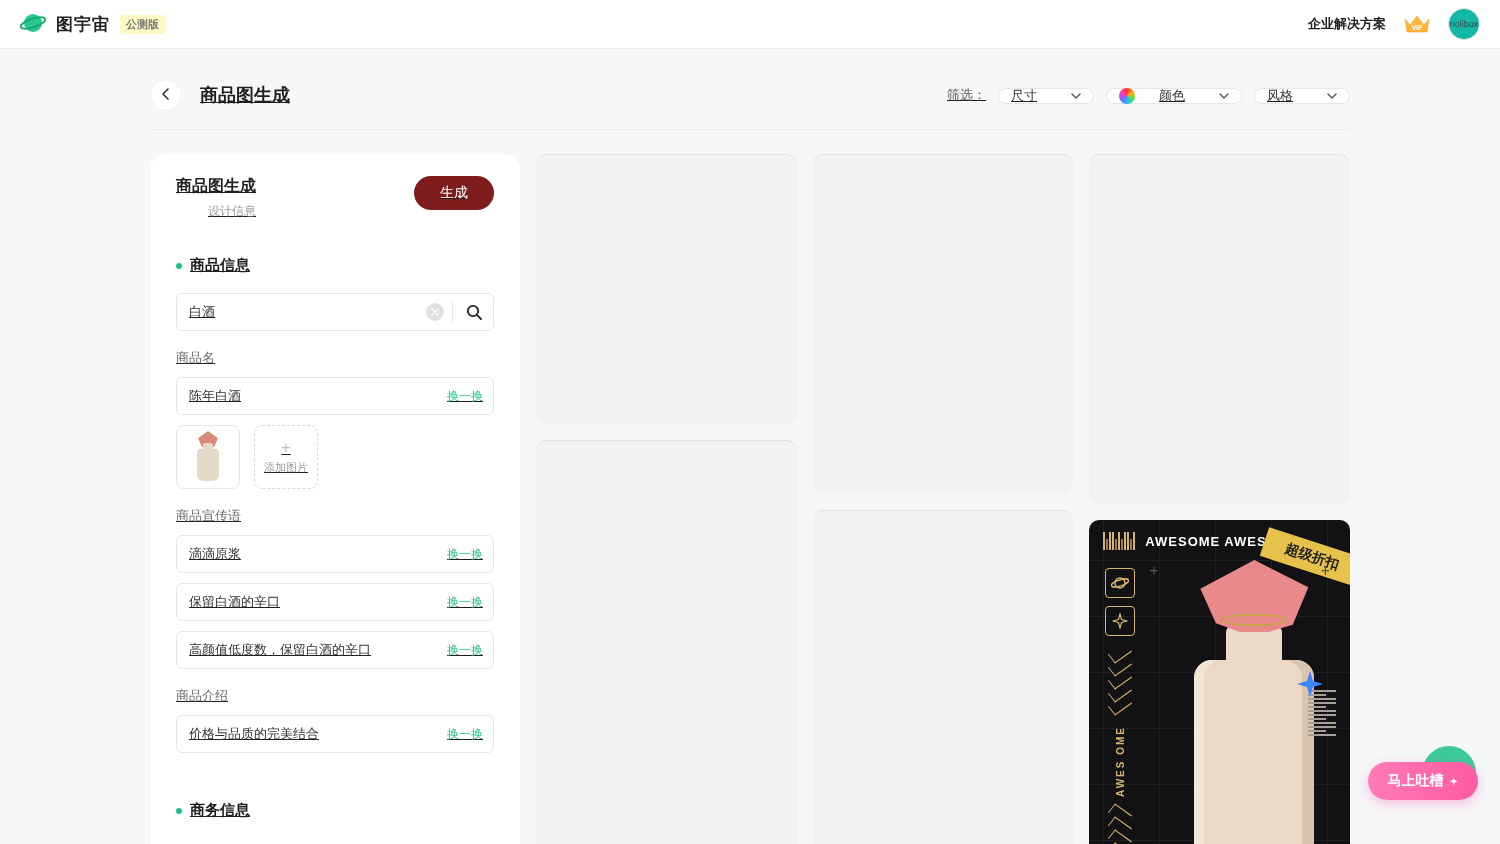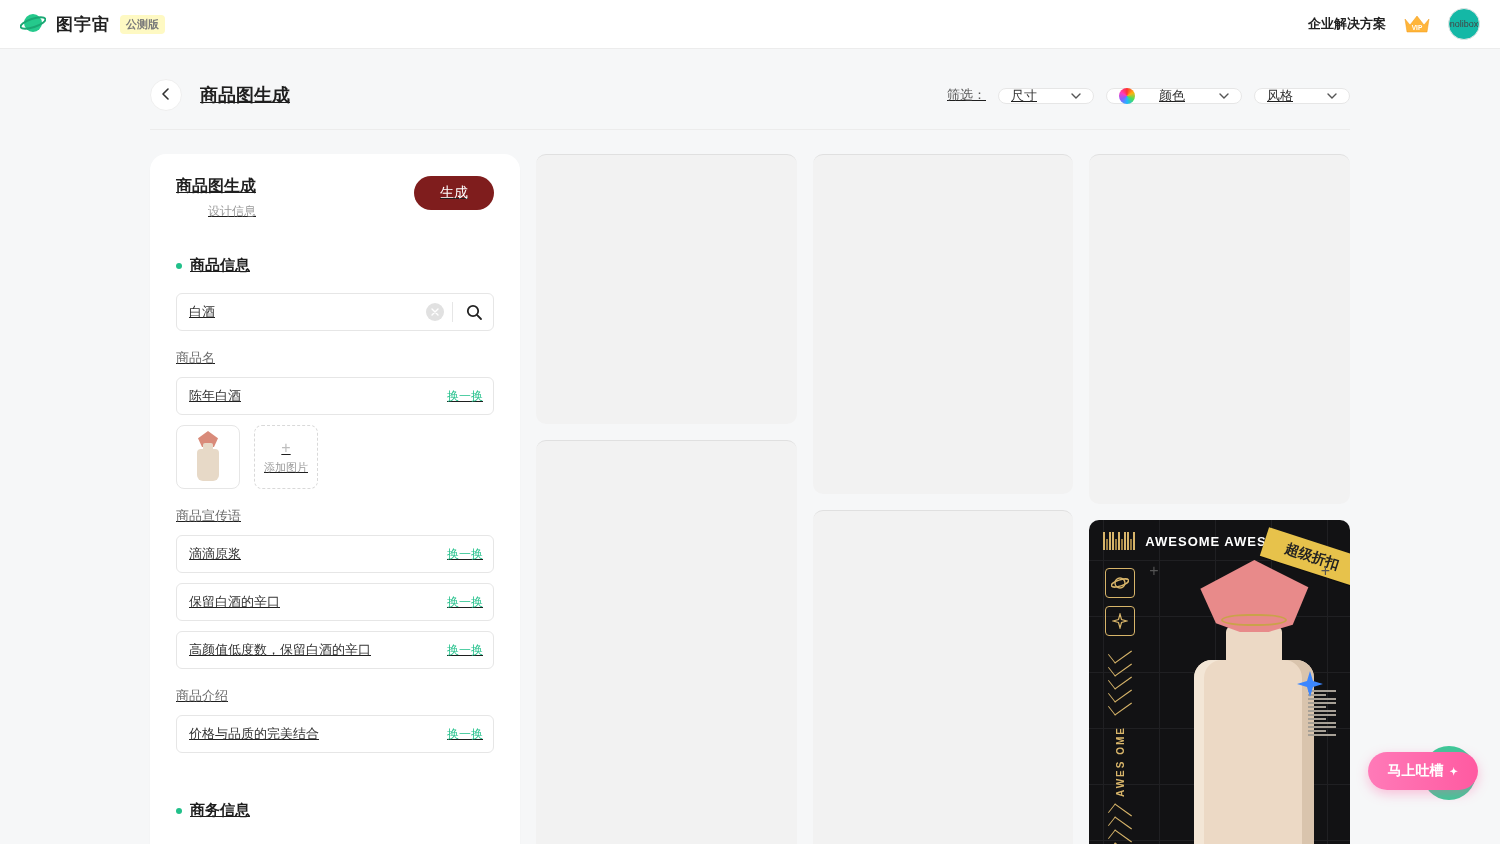--- a/index.html
+++ b/index.html
@@ -284,21 +284,21 @@
   }
   .poster .barcode-side span { display:block; height:2px; width:28px; background:#a7a096; }
   .poster .barcode-side span.s { width:18px; }
   .poster .spark {
     position:absolute;
   }
   .poster .spark.blue { right:26px; top:150px; }
 
   
   .feedback-pill {
-    position: fixed; right: 22px; bottom: 54px;
+    position: fixed; right: 22px; bottom: 44px;
     background: linear-gradient(90deg,#ff7ab8,#ff5aa1);
     color:#fff; font-weight:600; font-size:14px;
     padding: 10px 20px 10px 20px;
     border-radius: 22px;
     display:flex; align-items:center; gap:6px;
     box-shadow: 0 4px 12px rgba(255,90,161,0.35);
   }
   .feedback-pill .sp { font-size:10px; }
   .round-hint {
     position: fixed; right: 24px; bottom: 44px;

